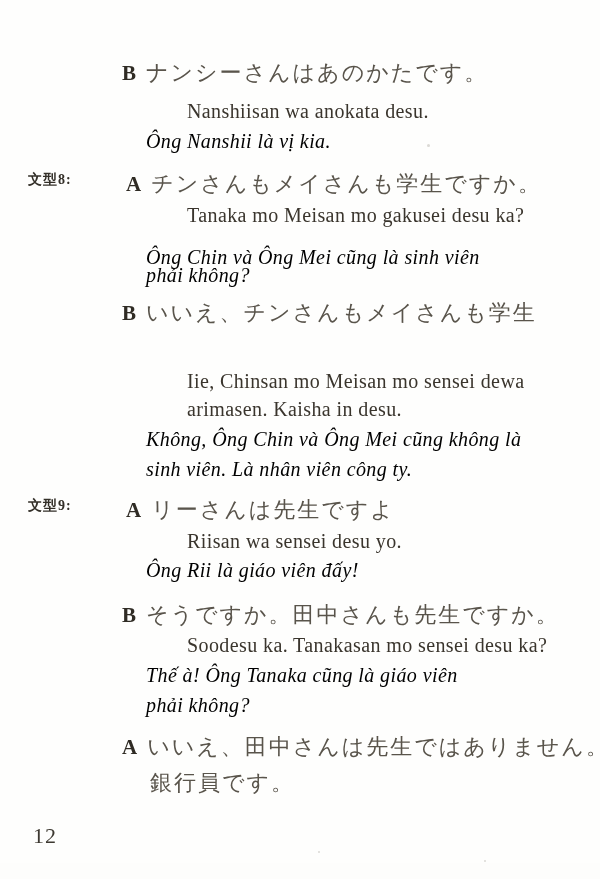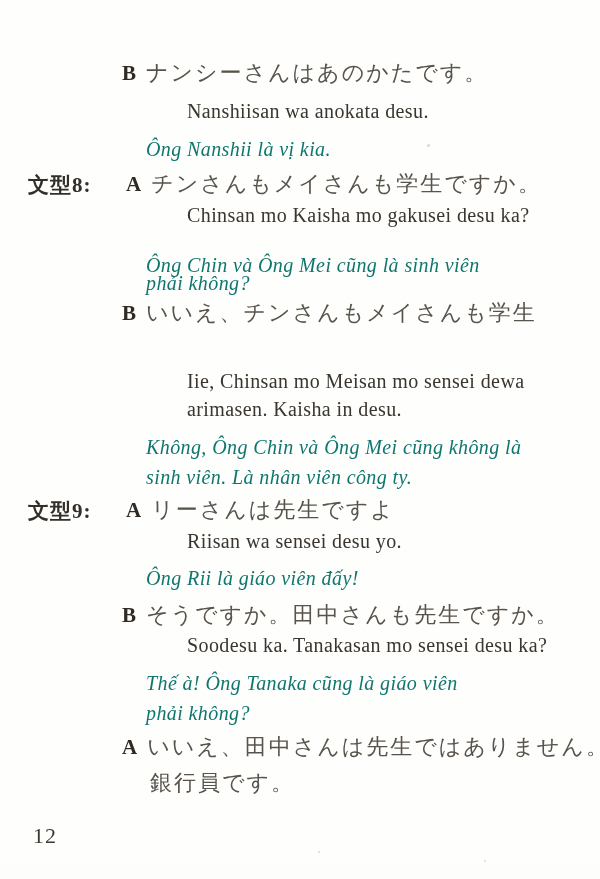--- a/index.html
+++ b/index.html
@@ -17,41 +17,40 @@
   .line { position: absolute; white-space: nowrap; }
   .speaker {
     font-weight: bold;
     font-size: 21px;
     color: #2f2b24;
     margin-right: 9px;
     letter-spacing: 1px;
   }
   .pattern {
     font-weight: 600;
-    font-size: 21px;
+    font-size: 14px;
     color: #332f28;
     letter-spacing: 1px;
   }
   .jp {
     font-size: 22px;
     color: #59544b;
     letter-spacing: 2px;
   }
   .romaji {
     font-size: 20px;
     color: #3a352d;
     letter-spacing: 0.4px;
     margin-left: 41px;
   }
   .viet {
     font-size: 20px;
     font-style: italic;
-    color: #0f766e;
+    color: #000000;
     letter-spacing: 0.4px;
-    margin-top: 8px;
   }
   .pagenum {
     font-size: 22px;
     color: #3d3931;
     letter-spacing: 1px;
   }
   
   .speck { position: absolute; background: #b9b5ad; border-radius: 50%; opacity: .5; }
 </style>
 </head>
@@ -63,21 +62,21 @@
     <span class="speaker">B</span><span class="jp">ナンシーさんはあのかたです。</span>
   </div>
   <div class="line romaji" style="left:146px; top:100px;">Nanshiisan wa anokata desu.</div>
   <div class="line viet" style="left:146px; top:130px;">Ông Nanshii là vị kia.</div>
 
   <div class="line pattern" style="left:28px; top:171px;">文型8:</div>
 
   <div class="line" style="left:126px; top:169px;">
     <span class="speaker">A</span><span class="jp">チンさんもメイさんも学生ですか。</span>
   </div>
-  <div class="line romaji" style="left:146px; top:204px;">Chinsan mo Kaisha mo gakusei desu ka?</div>
+  <div class="line romaji" style="left:146px; top:204px;">Tanaka mo Meisan mo gakusei desu ka?</div>
   <div class="line viet" style="left:146px; top:246px;">Ông Chin và Ông Mei cũng là sinh viên</div>
   <div class="line viet" style="left:146px; top:264px;">phải không?</div>
 
   <div class="line" style="left:122px; top:298px;">
     <span class="speaker">B</span><span class="jp">いいえ、チンさんもメイさんも学生</span>
   </div>
   <div class="line romaji" style="left:146px; top:370px;">Iie, Chinsan mo Meisan mo sensei dewa</div>
   <div class="line romaji" style="left:146px; top:398px;">arimasen. Kaisha in desu.</div>
   <div class="line viet" style="left:146px; top:428px;">Không, Ông Chin và Ông Mei cũng không là</div>
   <div class="line viet" style="left:146px; top:458px;">sinh viên. Là nhân viên công ty.</div>

